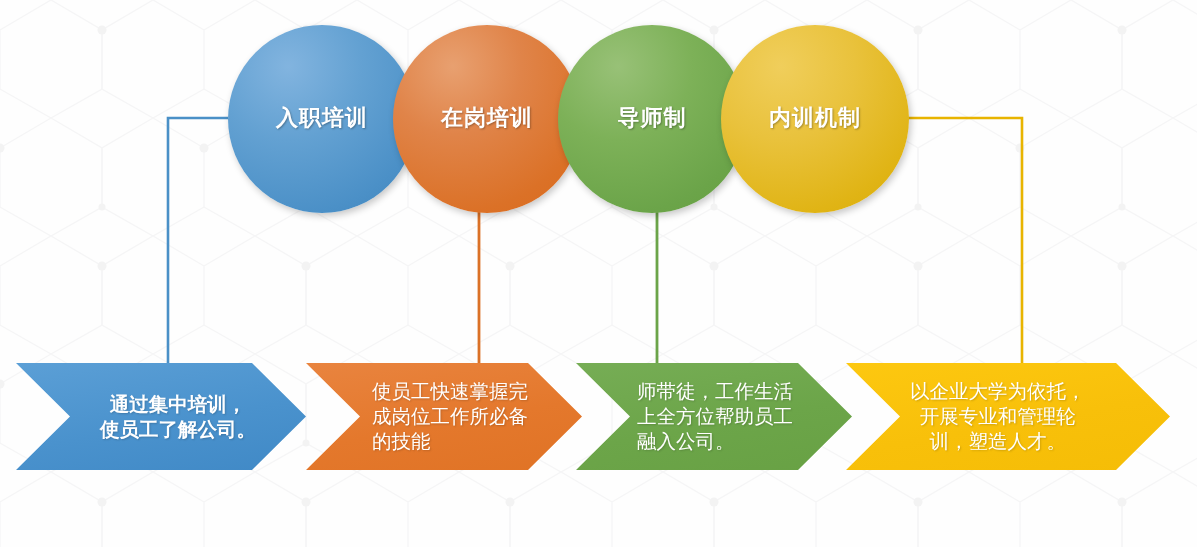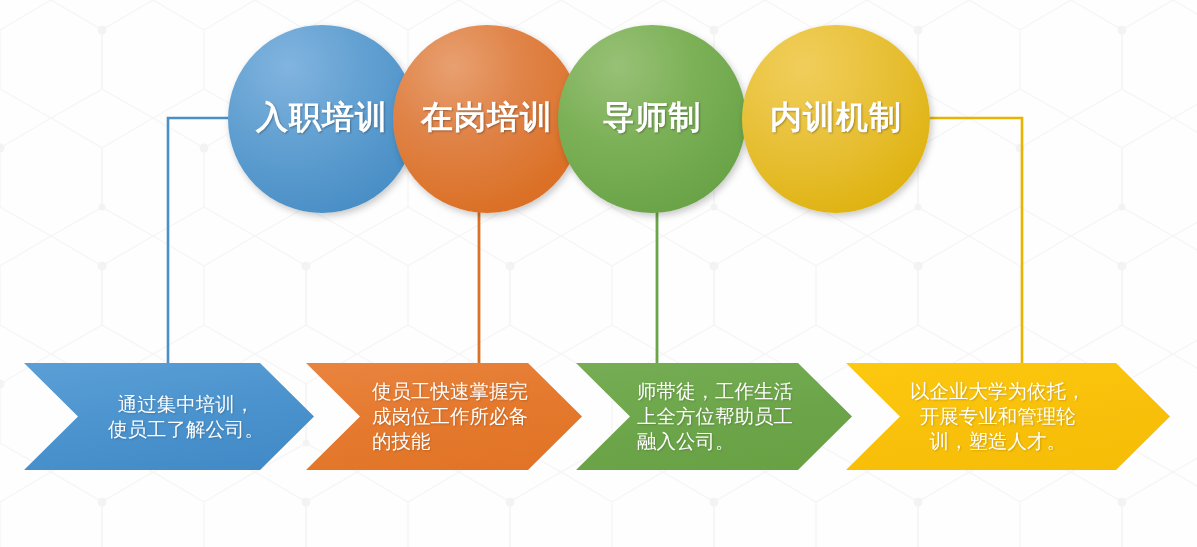--- a/index.html
+++ b/index.html
@@ -48,21 +48,21 @@
     height: 188px;
     border-radius: 50%;
     z-index: 4;
     display: flex;
     align-items: center;
     justify-content: center;
   }
 
   .circle .clabel {
     color: #ffffff;
-    font-size: 32px;
+    font-size: 22px;
     font-weight: bold;
     letter-spacing: 1px;
     white-space: nowrap;
     text-shadow: 1px 1px 2px rgba(0,0,0,0.30);
     position: relative;
     top: -1px;
   }
 
   .c-blue {
     left: 228px; top: 25px;
@@ -78,21 +78,21 @@
     z-index: 5;
   }
   .c-green {
     left: 558px; top: 25px;
     background: radial-gradient(circle at 32% 22%, #97c074 0%, #7cb157 35%, #६ba449 75%, #66a040 100%);
     background: radial-gradient(circle at 32% 22%, #98c177 0%, #7db158 38%, #6ba449 76%, #659f3f 100%);
     box-shadow: 2px 3px 7px rgba(0,0,0,0.22);
     z-index: 6;
   }
   .c-yellow {
-    left: 742px; top: 25px;
+    left: 721px; top: 25px;
     background: radial-gradient(circle at 32% 22%, #f0ce5b 0%, #e9c23c 38%, #e0b415 76%, #d8ab08 100%);
     box-shadow: 2px 3px 7px rgba(0,0,0,0.22);
     z-index: 7;
   }
 
   
   .banner {
     position: absolute;
     top: 363px;
     height: 107px;
@@ -103,23 +103,24 @@
   }
   .banner .btext {
     color: #ffffff;
     font-size: 19.5px;
     line-height: 25px;
     white-space: pre-line;
     text-shadow: 1px 1px 2px rgba(0,0,0,0.18);
   }
 
   .b1 {
-    left: 24px; width: 290px;
+    left: 16px; width: 290px;
     background: linear-gradient(170deg, #5b9fd6 0%, #4a92cd 55%, #4089c6 100%);
     clip-path: polygon(0 0, 236px 0, 290px 50%, 236px 100%, 0 100%, 54px 50%);
+    font-weight: bold;
   }
   .b1 .btext { margin-left: 84px; text-align: center; }
 
   .b2 {
     left: 306px; width: 276px;
     background: linear-gradient(170deg, #e9843f 0%, #e4782c 55%, #e07325 100%);
     clip-path: polygon(0 0, 222px 0, 276px 50%, 222px 100%, 0 100%, 54px 50%);
   }
   .b2 .btext { margin-left: 66px; text-align: left; }
 

